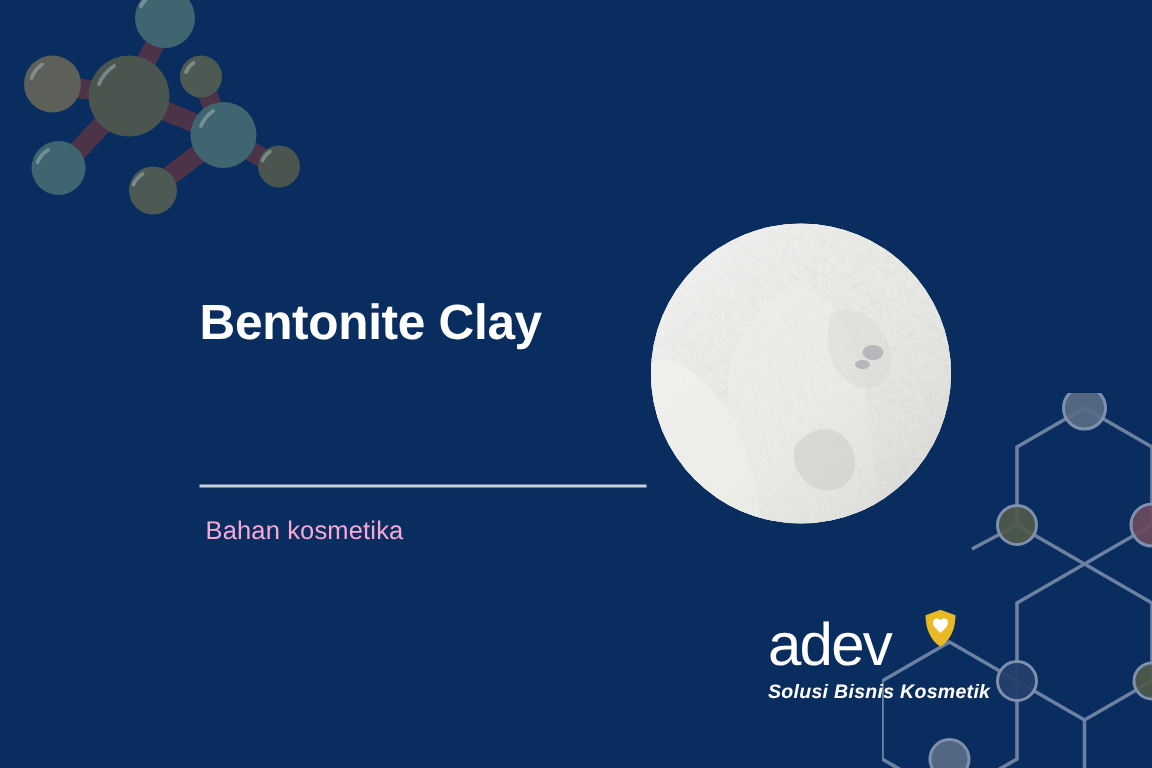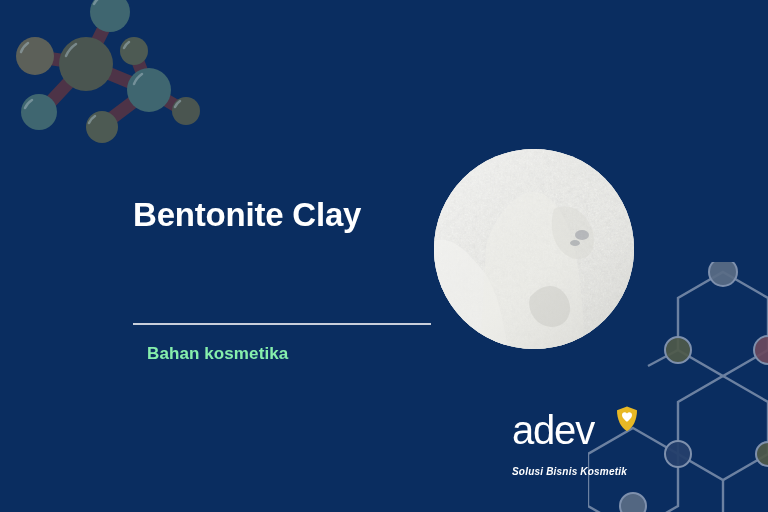--- a/index.html
+++ b/index.html
@@ -57,25 +57,25 @@
   .divider {
     position: absolute;
     left: 133px;
     top: 323px;
     width: 298px;
     height: 2px;
     background: #c9cfdb;
   }
   .subtitle {
     position: absolute;
-    left: 147px;
+    left: 137px;
     top: 344px;
     font-size: 17px;
-    color: #86efac;
-    font-weight: bold;
+    color: #f9a8d4;
+    font-weight: normal;
     letter-spacing: 0.1px;
     white-space: nowrap;
   }
 
   
   .photo-circle {
     position: absolute;
     left: 434px;
     top: 149px;
     width: 200px;
@@ -98,26 +98,26 @@
   }
   .logo-word {
     font-size: 40px;
     font-weight: normal;
     color: #ffffff;
     letter-spacing: -1.2px;
     line-height: 1;
     margin: 0;
   }
   .logo-tagline {
-    font-size: 10px;
+    font-size: 13px;
     font-weight: bold;
     font-style: italic;
     color: #ffffff;
     letter-spacing: 0.2px;
-    margin-top: 16px;
+    margin-top: 3px;
     white-space: nowrap;
   }
   .logo-shield {
     position: absolute;
     left: 104px;
     top: -4px;
     width: 22px;
     height: 26px;
   }
 </style>

